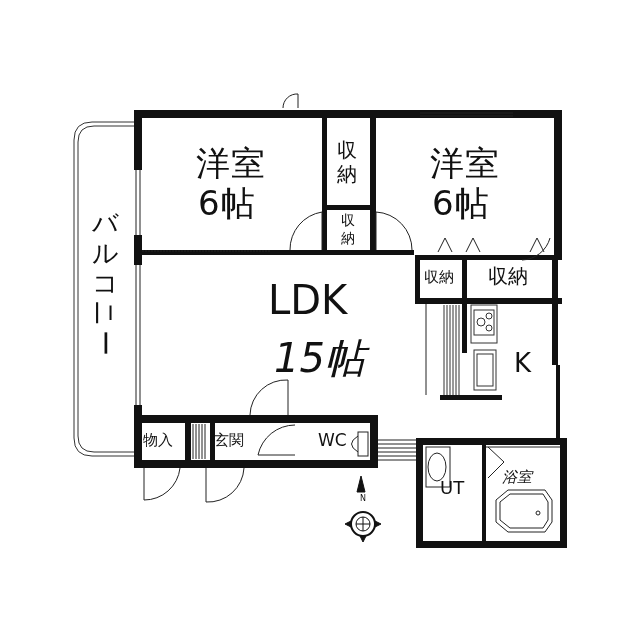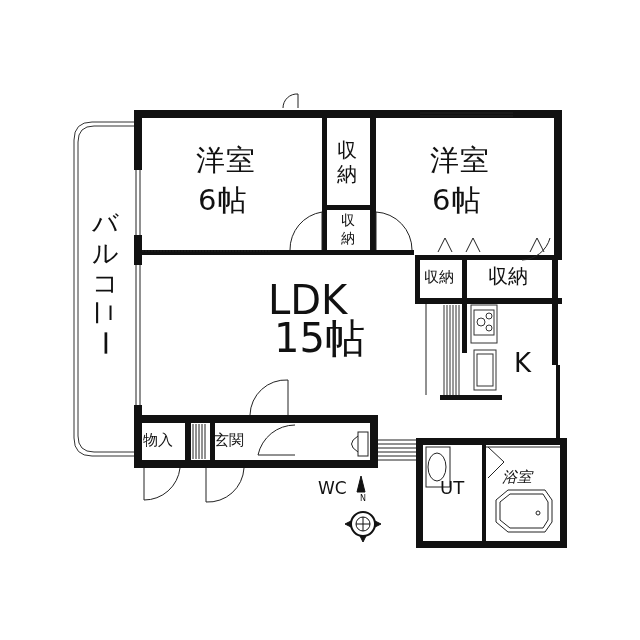--- a/index.html
+++ b/index.html
@@ -1,19 +1,19 @@
 <!DOCTYPE html>
 <html><head>
 <meta charset="utf-8">
 <style>
   html, body { margin:0; padding:0; background:#ffffff; }
   body { width:640px; height:640px; position:relative; overflow:hidden; font-family:"DejaVu Sans", sans-serif; }
   .abs { position:absolute; }
   .lbl { position:absolute; color:#111; text-align:center; line-height:1; white-space:nowrap; }
-  .big { font-size:29px; letter-spacing:1px; }
+  .big { font-size:34px; letter-spacing:1px; }
   .med { font-size:20px; }
   .sm { font-size:15px; }
   .xs { font-size:14px; }
   svg { position:absolute; left:0; top:0; }
 </style>
 </head>
 <body>
 
 <svg width="640" height="640">
 
@@ -169,27 +169,27 @@
 <div class="lbl med" style="left:337px;top:140px;">収</div>
 <div class="lbl med" style="left:337px;top:164px;">納</div>
 
 <div class="lbl xs" style="left:341px;top:213px;">収</div>
 <div class="lbl xs" style="left:341px;top:231px;">納</div>
 
 <div class="lbl sm" style="left:424px;top:270px;">収納</div>
 <div class="lbl med" style="left:488px;top:266px;">収納</div>
 
 <div class="lbl" style="left:268px;top:280px;font-size:40px;">LDK</div>
-<div class="lbl" style="left:274px;top:318px;font-size:40px;">15帖</div>
+<div class="lbl" style="left:274px;top:338px;font-size:40px;font-style:italic;">15帖</div>
 
 <div class="lbl" style="left:514px;top:350px;font-size:26px;">K</div>
 
 <div class="lbl sm" style="left:143px;top:433px;text-align:right;">物入</div>
 <div class="lbl sm" style="left:214px;top:433px;">玄関</div>
-<div class="lbl sm" style="left:318px;top:432px;font-size:17px;margin-top:48px;">WC</div>
+<div class="lbl sm" style="left:318px;top:432px;font-size:17px;">WC</div>
 
 <div class="lbl" style="left:440px;top:479px;font-size:18px;">UT</div>
 <div class="lbl sm" style="left:502px;top:470px;font-style:italic;">浴室</div>
 
 <div class="abs" style="left:92px;top:208px;width:26px;">
   <div class="lbl" style="position:static;font-size:26px;line-height:30px;">バ</div>
   <div class="lbl" style="position:static;font-size:26px;line-height:30px;">ル</div>
   <div class="lbl" style="position:static;font-size:26px;line-height:30px;">コ</div>
   <div class="lbl" style="position:static;font-size:26px;line-height:30px;transform:rotate(90deg);">ニ</div>
   <div class="lbl" style="position:static;font-size:26px;line-height:30px;transform:rotate(90deg);">ー</div>

